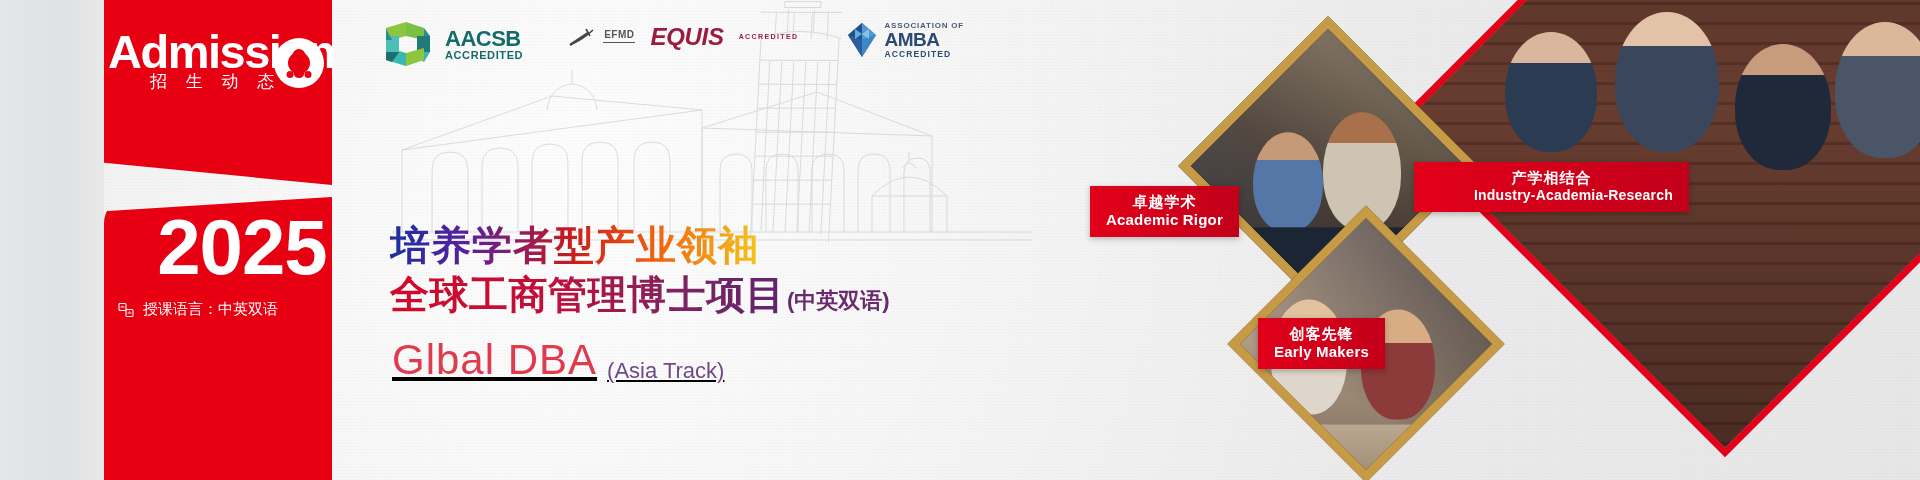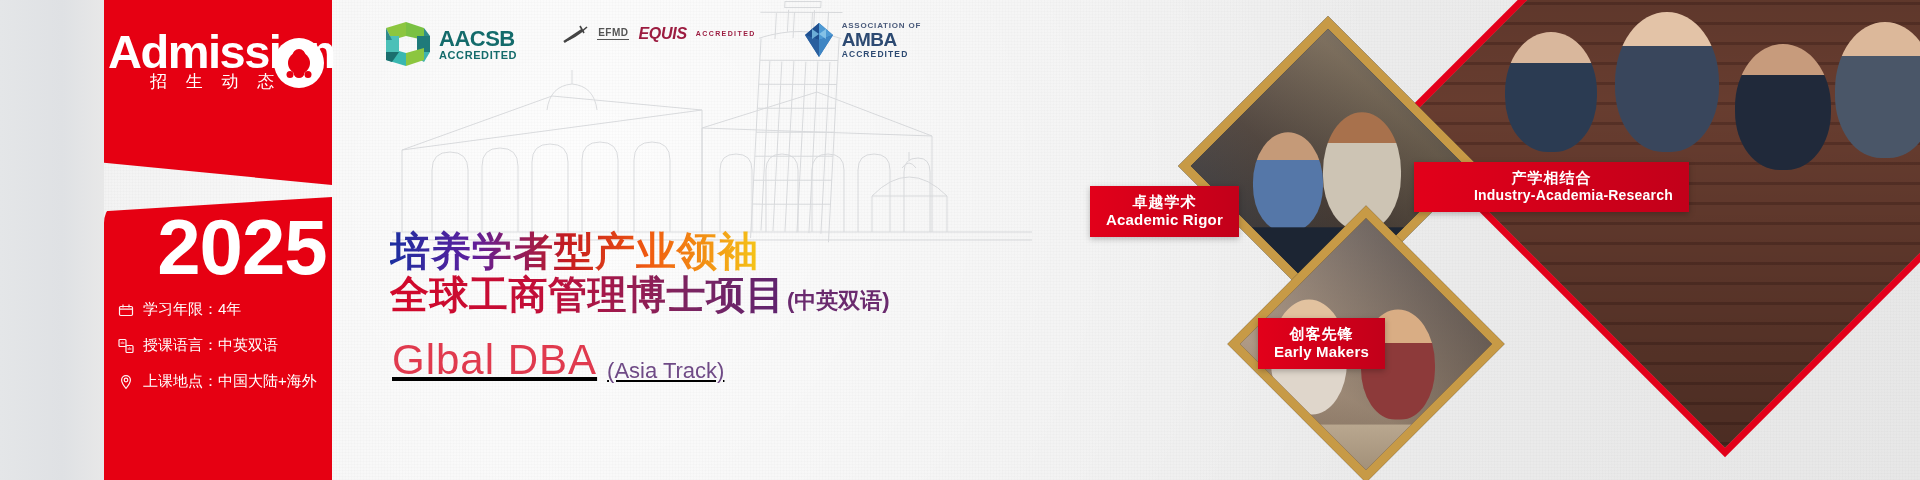--- a/index.html
+++ b/index.html
@@ -92,42 +92,42 @@
     display:flex; align-items:center; gap:9px;
     margin-bottom:17px; font-size:15px; white-space:nowrap;
   }
   .fact .ic { width:16px; height:16px; flex:0 0 16px; opacity:.95; }
   .fact .ic svg { display:block; width:16px; height:16px; }
   
   #accreds {
     position:absolute; left:386px; top:22px;
     display:flex; align-items:flex-start; gap:46px; z-index:5;
   }
-  .accred { display:flex; align-items:center; gap:9px; }
+  .accred { display:flex; align-items:center; gap:15px; }
   #aacsb-mark { width:44px; height:44px; }
   .aacsb-txt { line-height:1.05; }
   .aacsb-main { font-size:22px; font-weight:700; color:#146b6b; letter-spacing:-.5px; }
   .aacsb-sub  { font-size:11px; font-weight:700; color:#146b6b; letter-spacing:.6px; }
   #equis { text-align:center; line-height:1.05; position:relative; padding-top:2px;}
   .equis-top { display:flex; align-items:center; justify-content:center; gap:4px; }
   .efmd { font-size:10px; font-weight:700; color:#555; letter-spacing:.5px;
           border-bottom:1px solid #555; padding:0 1px 1px; }
-  .equis-main { font-size:16px; font-weight:700; font-style:italic; color:#9c1c40; letter-spacing:-.3px; }
+  .equis-main { font-size:24px; font-weight:700; font-style:italic; color:#9c1c40; letter-spacing:-.3px; }
   .equis-sub { font-size:7px; font-weight:700; color:#9c1c40; letter-spacing:1.4px; }
   #amba { display:flex; gap:6px; }
   .amba-txt { line-height:1.04; }
   .amba-top { font-size:8px; color:#4a5a7a; letter-spacing:.8px; font-weight:600;}
   .amba-main { font-size:19px; font-weight:700; color:#2d4a72; letter-spacing:-.5px; }
   .amba-sub { font-size:8.5px; font-weight:700; color:#2d4a72; letter-spacing:1.1px; }
   
   #tower-art { position:absolute; left:372px; top:0; width:680px; height:250px;
                opacity:.5; z-index:1; pointer-events:none;}
   
   #headline {
-    position:absolute; left:390px; top:224px; z-index:5;
+    position:absolute; left:390px; top:218px; z-index:5;
     font-size:40px; font-weight:800; letter-spacing:1px;
     background:linear-gradient(90deg,#1b2fa0 0%,#5c1f9e 22%,#c51a1f 48%,#f05a10 70%,#f5c518 100%);
     -webkit-background-clip:text; background-clip:text;
     color:transparent; -webkit-text-fill-color:transparent;
     white-space:nowrap; font-family:"Liberation Sans", sans-serif;
   }
   #subline {
     position:absolute; left:390px; top:268px; z-index:5;
     display:flex; align-items:baseline; white-space:nowrap;
   }
@@ -281,44 +281,26 @@
       <div id="logo-o-inner"></div>
     </div>
   </div>
 
   <div id="year">2025</div>
 
   <div id="facts">
     <div class="fact">
       <span class="ic">
         <svg viewBox="0 0 16 16" fill="none" stroke="#fff" stroke-width="1.2">
-          <rect x="1.5" y="4.5" width="13" height="9" rx="1.2"></rect>
-          <path d="M1.5 7.2h13M5 2.6v3M11 2.6v3"></path>
-        </svg>
-      </span>
-      <span>学习年限：4年</span>
-    </div>
-    <div class="fact">
-      <span class="ic">
-        <svg viewBox="0 0 16 16" fill="none" stroke="#fff" stroke-width="1.2">
           <rect x="1" y="1.5" width="7" height="7" rx="1"></rect>
           <rect x="8" y="7.5" width="7" height="7" rx="1"></rect>
           <path d="M2.6 5h3.8M4.5 3.2v.4M9.6 11h3.8M11.5 9.3v.4"></path>
         </svg>
       </span>
       <span>授课语言：中英双语</span>
-    </div>
-    <div class="fact">
-      <span class="ic">
-        <svg viewBox="0 0 16 16" fill="none" stroke="#fff" stroke-width="1.2">
-          <path d="M8 1.6c2.5 0 4.4 2 4.4 4.4 0 3.1-4.4 8.4-4.4 8.4S3.6 9.1 3.6 6C3.6 3.6 5.5 1.6 8 1.6Z"></path>
-          <circle cx="8" cy="6" r="1.8"></circle>
-        </svg>
-      </span>
-      <span>上课地点：中国大陆+海外</span>
     </div>
   </div>
 
   <div id="accreds">
 
     <div class="accred">
       <svg id="aacsb-mark" viewBox="0 0 44 44">
         <polygon points="0,6 20,0 20,14 6,18" fill="#8cc63f"></polygon>
         <polygon points="20,0 38,6 38,18 20,14" fill="#7ac143"></polygon>
         <polygon points="38,6 44,14 31,18 38,18" fill="#2e8b8b"></polygon>

